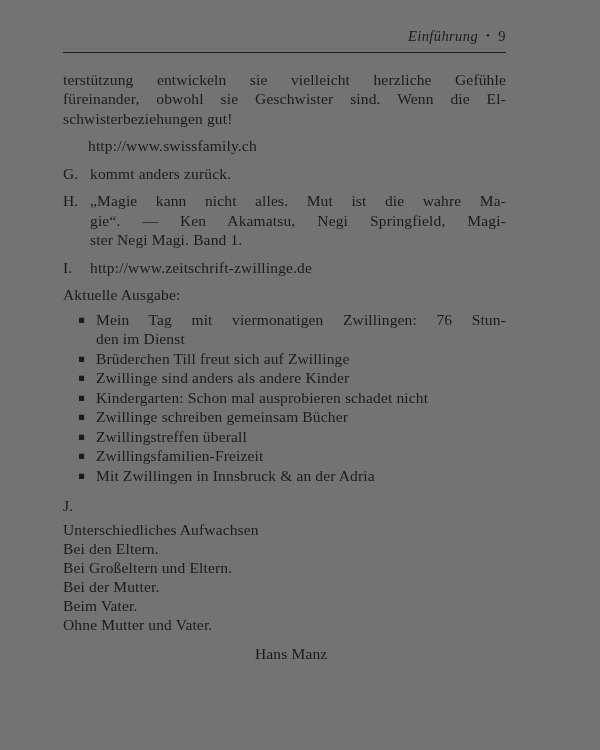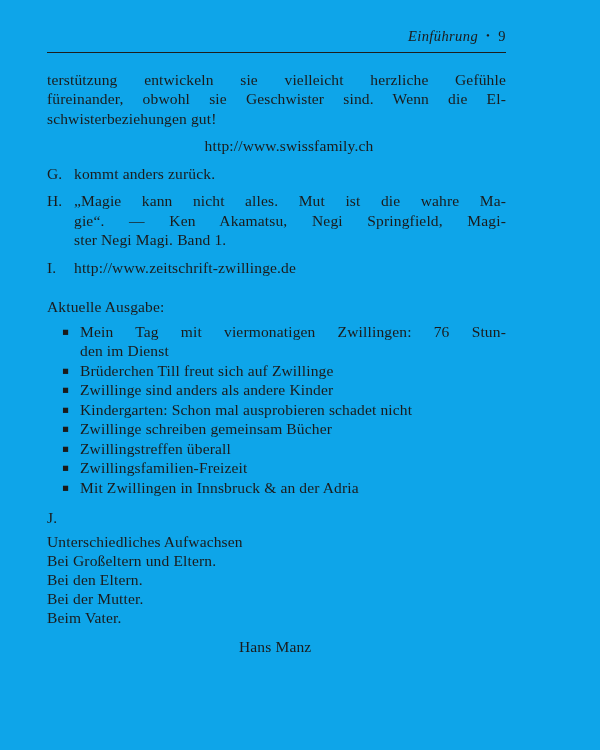--- a/index.html
+++ b/index.html
@@ -1,22 +1,22 @@
 <!DOCTYPE html>
 <html><head>
 <meta charset="utf-8">
 <style>
   html, body { margin: 0; padding: 0; background: #ffffff; }
   .page {
     position: relative;
     width: 600px;
     height: 750px;
     box-sizing: border-box;
-    background: #0ea5e9;
-    padding: 26px 94px 0 47px;
+    background: #737373;
+    padding: 26px 94px 0 63px;
     font-family: "Liberation Serif", serif;
     color: #1b1b1b;
     overflow: hidden;
   }
   
   .hdr {
     text-align: right;
     font-size: 14.5px;
     letter-spacing: 0.4px;
     line-height: 18px;
@@ -32,25 +32,25 @@
   .content {
     margin-top: 17px;
     font-size: 15.5px;
     line-height: 19.5px;
     letter-spacing: 0.15px;
   }
   .jl {            
     text-align: justify;
     text-align-last: justify;
   }
-  .url-line { padding-left: 25px; margin-top: 8px; text-align: center; }
+  .url-line { padding-left: 25px; margin-top: 8px; }
   .hang-item { display: flex; margin-top: 8px; }
   .hang-label { width: 27px; flex: 0 0 27px; }
   .hang-text { flex: 1 1 auto; min-width: 0; }
-  .heading { margin-top: 20px; }
+  .heading { margin-top: 8px; }
   .bullets { list-style: none; margin: 5px 0 0 0; padding: 0 0 0 15px; }
   .bullet-item { display: flex; }
   .bullet-marker { flex: 0 0 18px; width: 18px; font-size: 10.5px; font-family: "DejaVu Sans", sans-serif; }
   .bullet-text { flex: 1 1 auto; min-width: 0; }
   .j-label { margin-top: 11px; }
   .poem { margin-top: 4px; line-height: 19px; }
   .author { margin-top: 10px; text-indent: 192px; }
 </style>
 </head>
 <body>
@@ -132,22 +132,23 @@
       <li class="bullet-item">
         <span class="bullet-marker">▪</span>
         <div class="bullet-text">Mit Zwillingen in Innsbruck &amp; an der Adria</div>
       </li>
     </ul>
 
     <div class="j-label">J.</div>
 
     <div class="poem">
       <div>Unterschiedliches Aufwachsen</div>
+      <div>Bei den Eltern.</div>
       <div>Bei Großeltern und Eltern.</div>
-      <div>Bei den Eltern.</div>
       <div>Bei der Mutter.</div>
       <div>Beim Vater.</div>
+      <div>Ohne Mutter und Vater.</div>
     </div>
 
     <div class="author">Hans Manz</div>
 
   </main>
 </div>
 
 </body></html>

